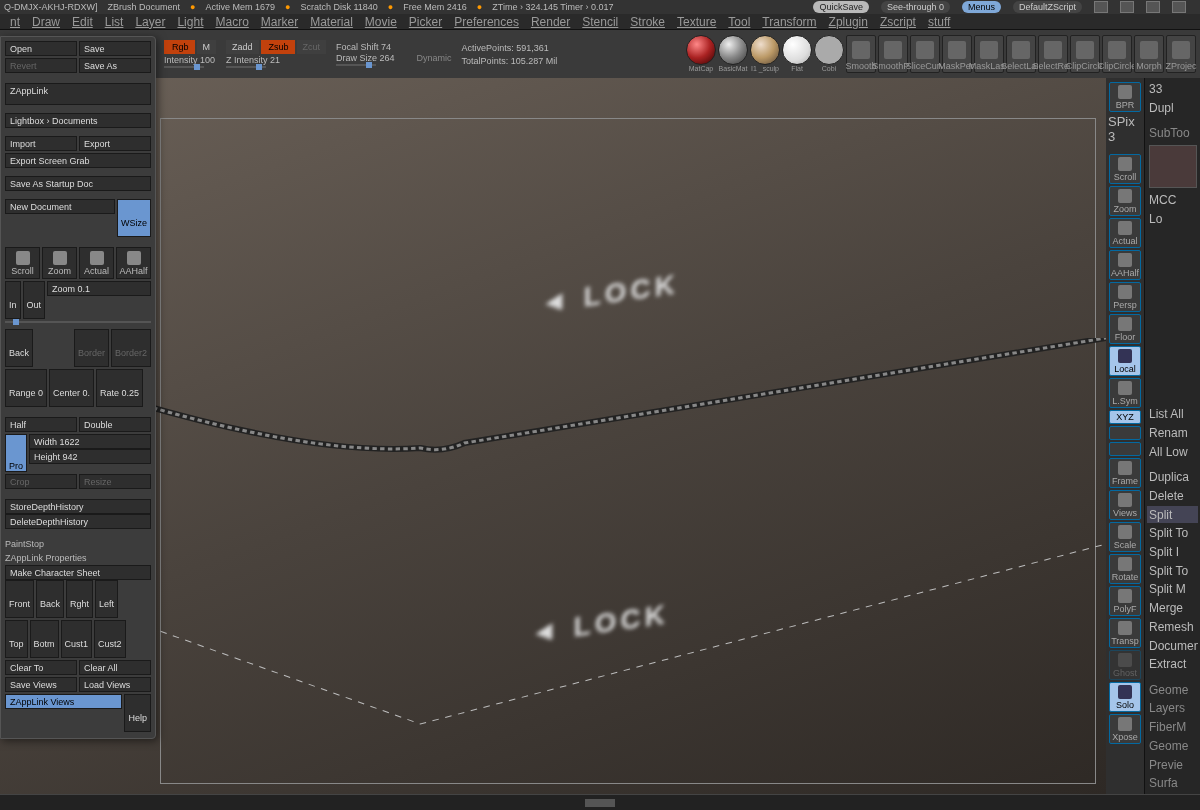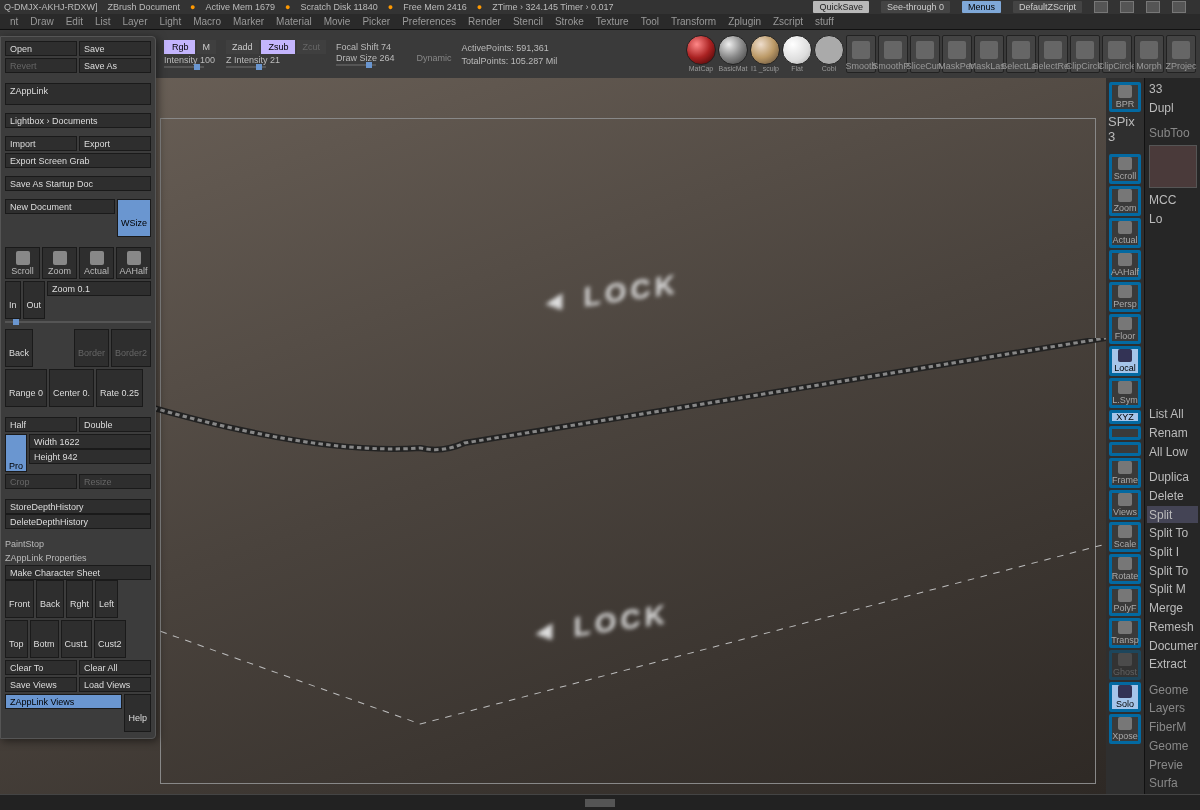--- a/index.html
+++ b/index.html
@@ -2,35 +2,35 @@
 <html><head>
 <meta charset="utf-8">
 <style>
 * { margin:0; padding:0; box-sizing:border-box; font-family:Tahoma,Arial,sans-serif; font-size:9px; -webkit-font-smoothing:none; }
 body { background:#1a1a1a; color:#aaa; overflow:hidden; width:1200px; height:810px; position:relative; }
 
 
 .titlebar { height:14px; background:#333; display:flex; align-items:center; padding:0 4px; font-size:9px; color:#bbb; }
 .titlebar span { margin-right:10px; white-space:nowrap; }
 .title-right { margin-left:auto; display:flex; align-items:center; gap:2px; }
-.tbtn { background:#b9b9b9; color:#222; padding:0 6px; height:12px; line-height:12px; border-radius:1px; cursor:pointer; }
+.tbtn { background:#b9b9b9; color:#222; padding:0 6px; height:12px; line-height:12px; border-radius:6px; cursor:pointer; }
 .tbtn.dark { background:#444; color:#ccc; }
 .tbtn.blue { background:#7fa8d8; color:#000; }
 .winicon { width:14px; height:12px; background:#555; border:1px solid #777; }
 
 
 .menubar { height:16px; background:#2a2a2a; border-bottom:1px solid #111; display:flex; align-items:center; padding-left:4px; }
-.menubar span { color:#999; padding:0 6px; cursor:pointer; font-size:10px; }
+.menubar span { color:#999; padding:0 6px; cursor:pointer; font-size:12px;text-decoration:underline; }
 
 
 .toolstrip { height:48px; background:#3a3a3a; display:flex; align-items:center; padding:2px 4px; position:relative; }
 .ts-group { display:flex; flex-direction:column; gap:1px; margin-right:10px; }
 .ts-row { display:flex; gap:2px; align-items:center; }
 .ts-btn { background:#3f3f3f; color:#ccc; padding:1px 6px; cursor:pointer; font-size:9px; height:14px; line-height:12px; }
-.ts-btn.active { background:#c4b5fd; color:#000;padding-left:8px; }
+.ts-btn.active { background:#c2410c; color:#000;padding-left:8px; }
 .ts-lbl { color:#bbb; font-size:9px; }
 .slider-mark { width:40px; height:2px; background:#555; position:relative; }
 .slider-mark::after { content:''; position:absolute; width:6px; height:6px; background:#6a96d0; top:-2px; left:30px; }
 
 .info-block { color:#bbb; font-size:9px; line-height:12px; }
 
 .mat-spheres { display:flex; gap:2px; margin-left:auto; }
 .sphere { width:30px; height:30px; border-radius:50%; background:radial-gradient(circle at 35% 30%,#eee,#888 50%,#333); border:1px solid #222; cursor:pointer; position:relative; }
 .sphere.red { background:radial-gradient(circle at 35% 30%,#f88,#a22 50%,#300); }
 .sphere.tan { background:radial-gradient(circle at 35% 30%,#edc,#b96 50%,#543); }
@@ -64,21 +64,21 @@
 .lp-sep { height:8px; }
 .lp-icon-row { display:flex; gap:2px; margin-bottom:2px; }
 .lp-icon { flex:1; background:#2e2e2e; height:32px; display:flex; flex-direction:column; align-items:center; justify-content:center; font-size:8px; color:#bbb; cursor:pointer; border:1px solid #1a1a1a; }
 .lp-icon .glyph { width:14px; height:14px; background:#888; margin-bottom:1px; border-radius:2px; }
 .lp-lbl { color:#bbb; font-size:9px; padding:2px 0; }
 .lp-slider { width:100%; height:2px; background:#555; margin:2px 0 6px; position:relative; }
 .lp-slider::after { content:''; position:absolute; width:6px; height:6px; background:#6a96d0; top:-2px; left:8px; }
 
 
 .right-rail { width:38px; background:#2f2f2f; display:flex; flex-direction:column; align-items:center; padding:4px 2px; gap:2px; }
-.rail-btn { width:32px; height:30px; background:#3a3a3a; display:flex; flex-direction:column; align-items:center; justify-content:center; font-size:7px; color:#aaa; cursor:pointer; border:3px solid #0369a1; border-radius:2px; }
+.rail-btn { width:32px; height:30px; background:#3a3a3a; display:flex; flex-direction:column; align-items:center; justify-content:center; font-size:7px; color:#aaa; cursor:pointer; border:1px solid #0369a1; border-radius:2px; }
 .rail-btn.active { background:#a5c5ea; color:#000; }
 .rail-btn .g { width:14px; height:14px; background:#777; border-radius:2px; margin-bottom:1px; }
 .rail-btn.active .g { background:#335; }
 .rail-sep { height:6px; }
 
 
 .far-right { width:56px; background:#262626; border-left:1px solid #111; display:flex; flex-direction:column; padding:2px; gap:1px; overflow:hidden; }
 .fr-lbl { color:#bbb; font-size:12px; padding:2px; cursor:pointer; white-space:nowrap; overflow:hidden; }
 .fr-lbl.hdr { color:#888; }
 .fr-lbl.blue { background:#445; }

